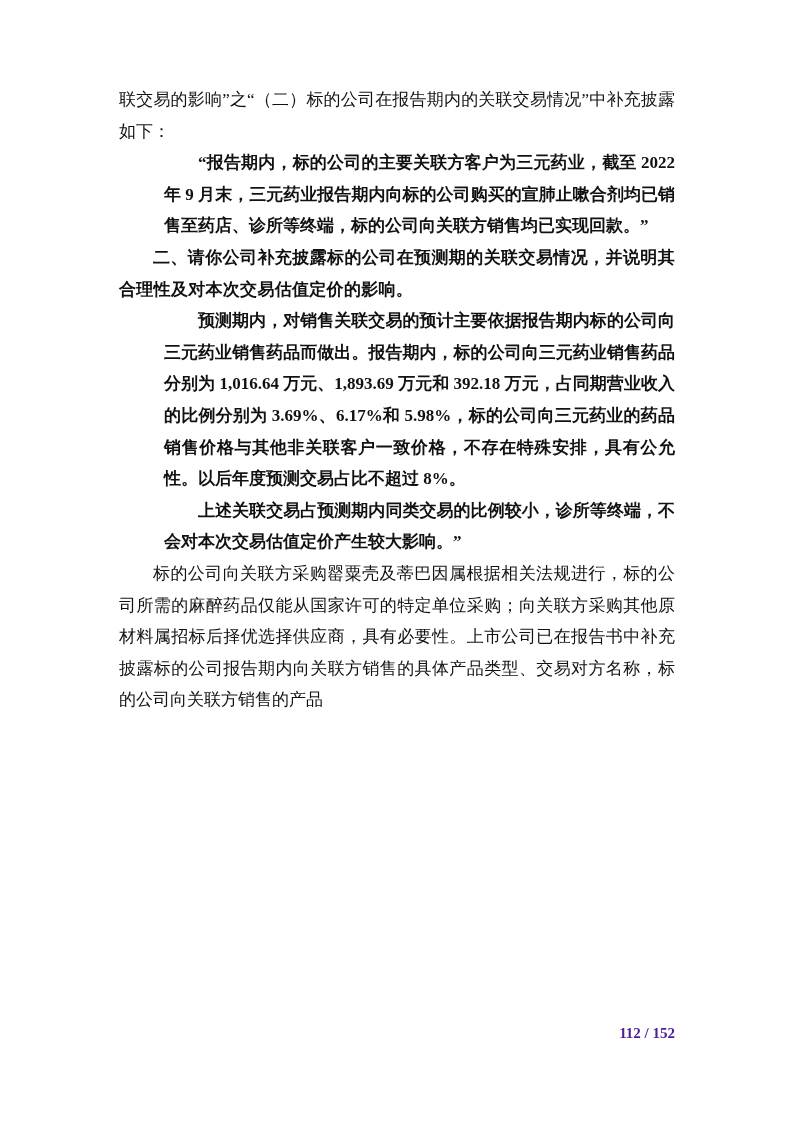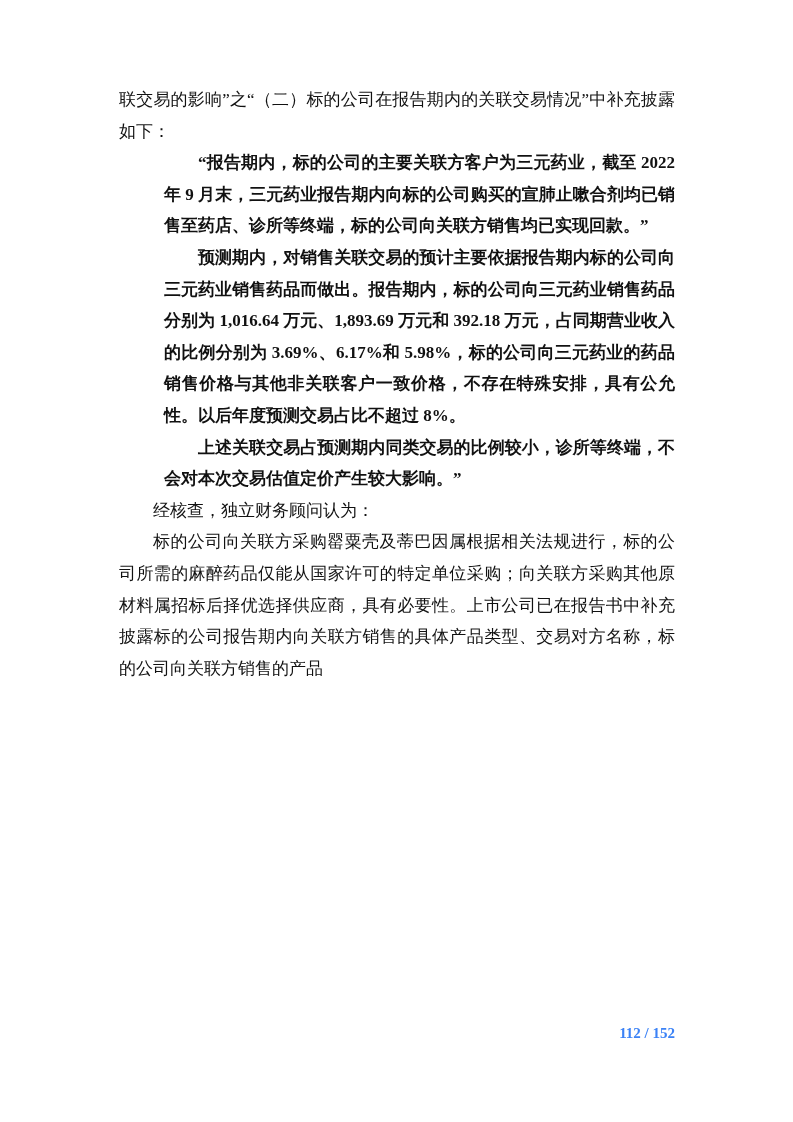--- a/index.html
+++ b/index.html
@@ -48,41 +48,41 @@
   .mt-sm { margin-top: 4px; }
   .mt-xs { margin-top: 3px; }
   .page-number {
     position: absolute;
     top: 1023px;
     right: 118px;
     font-family: "Liberation Serif", "DejaVu Serif", serif;
     font-weight: 700;
     font-size: 15px;
     line-height: 20px;
-    color: #3b82f6;
+    color: #4c1d95;
   }
 </style>
 </head>
 <body>
 
 <div class="page">
   <div class="content">
 
     <p class="block body no-indent">联交易的影响”之“（二）标的公司在报告期内的关联交易情况”中补充披露如下：</p>
 
     <p class="block quote mt-lg">“报告期内，标的公司的主要关联方客户为三元药业，截至 2022 年 9 月末，三元药业报告期内向标的公司购买的宣肺止嗽合剂均已销售至药店、诊所等终端，标的公司向关联方销售均已实现回款。”</p>
 
+    <p class="block heading mt-lg">二、请你公司补充披露标的公司在预测期的关联交易情况，并说明其合理性及对本次交易估值定价的影响。</p>
 
 
 
     <p class="block quote mt-md">预测期内，对销售关联交易的预计主要依据报告期内标的公司向三元药业销售药品而做出。报告期内，标的公司向三元药业销售药品分别为 1,016.64 万元、1,893.69 万元和 392.18 万元，占同期营业收入的比例分别为 3.69%、6.17%和 5.98%，标的公司向三元药业的药品销售价格与其他非关联客户一致价格，不存在特殊安排，具有公允性。以后年度预测交易占比不超过 8%。</p>
 
     <p class="block quote mt-md">上述关联交易占预测期内同类交易的比例较小，诊所等终端，不会对本次交易估值定价产生较大影响。”</p>
 
 
-    <p class="block body">经核查，独立财务顾问认为：</p>
 
     <p class="block body mt-xs">标的公司向关联方采购罂粟壳及蒂巴因属根据相关法规进行，标的公司所需的麻醉药品仅能从国家许可的特定单位采购；向关联方采购其他原材料属招标后择优选择供应商，具有必要性。上市公司已在报告书中补充披露标的公司报告期内向关联方销售的具体产品类型、交易对方名称，标的公司向关联方销售的产品</p>
 
   </div>
 
   <div class="page-number">112 / 152</div>
 </div>
 
 </body></html>

